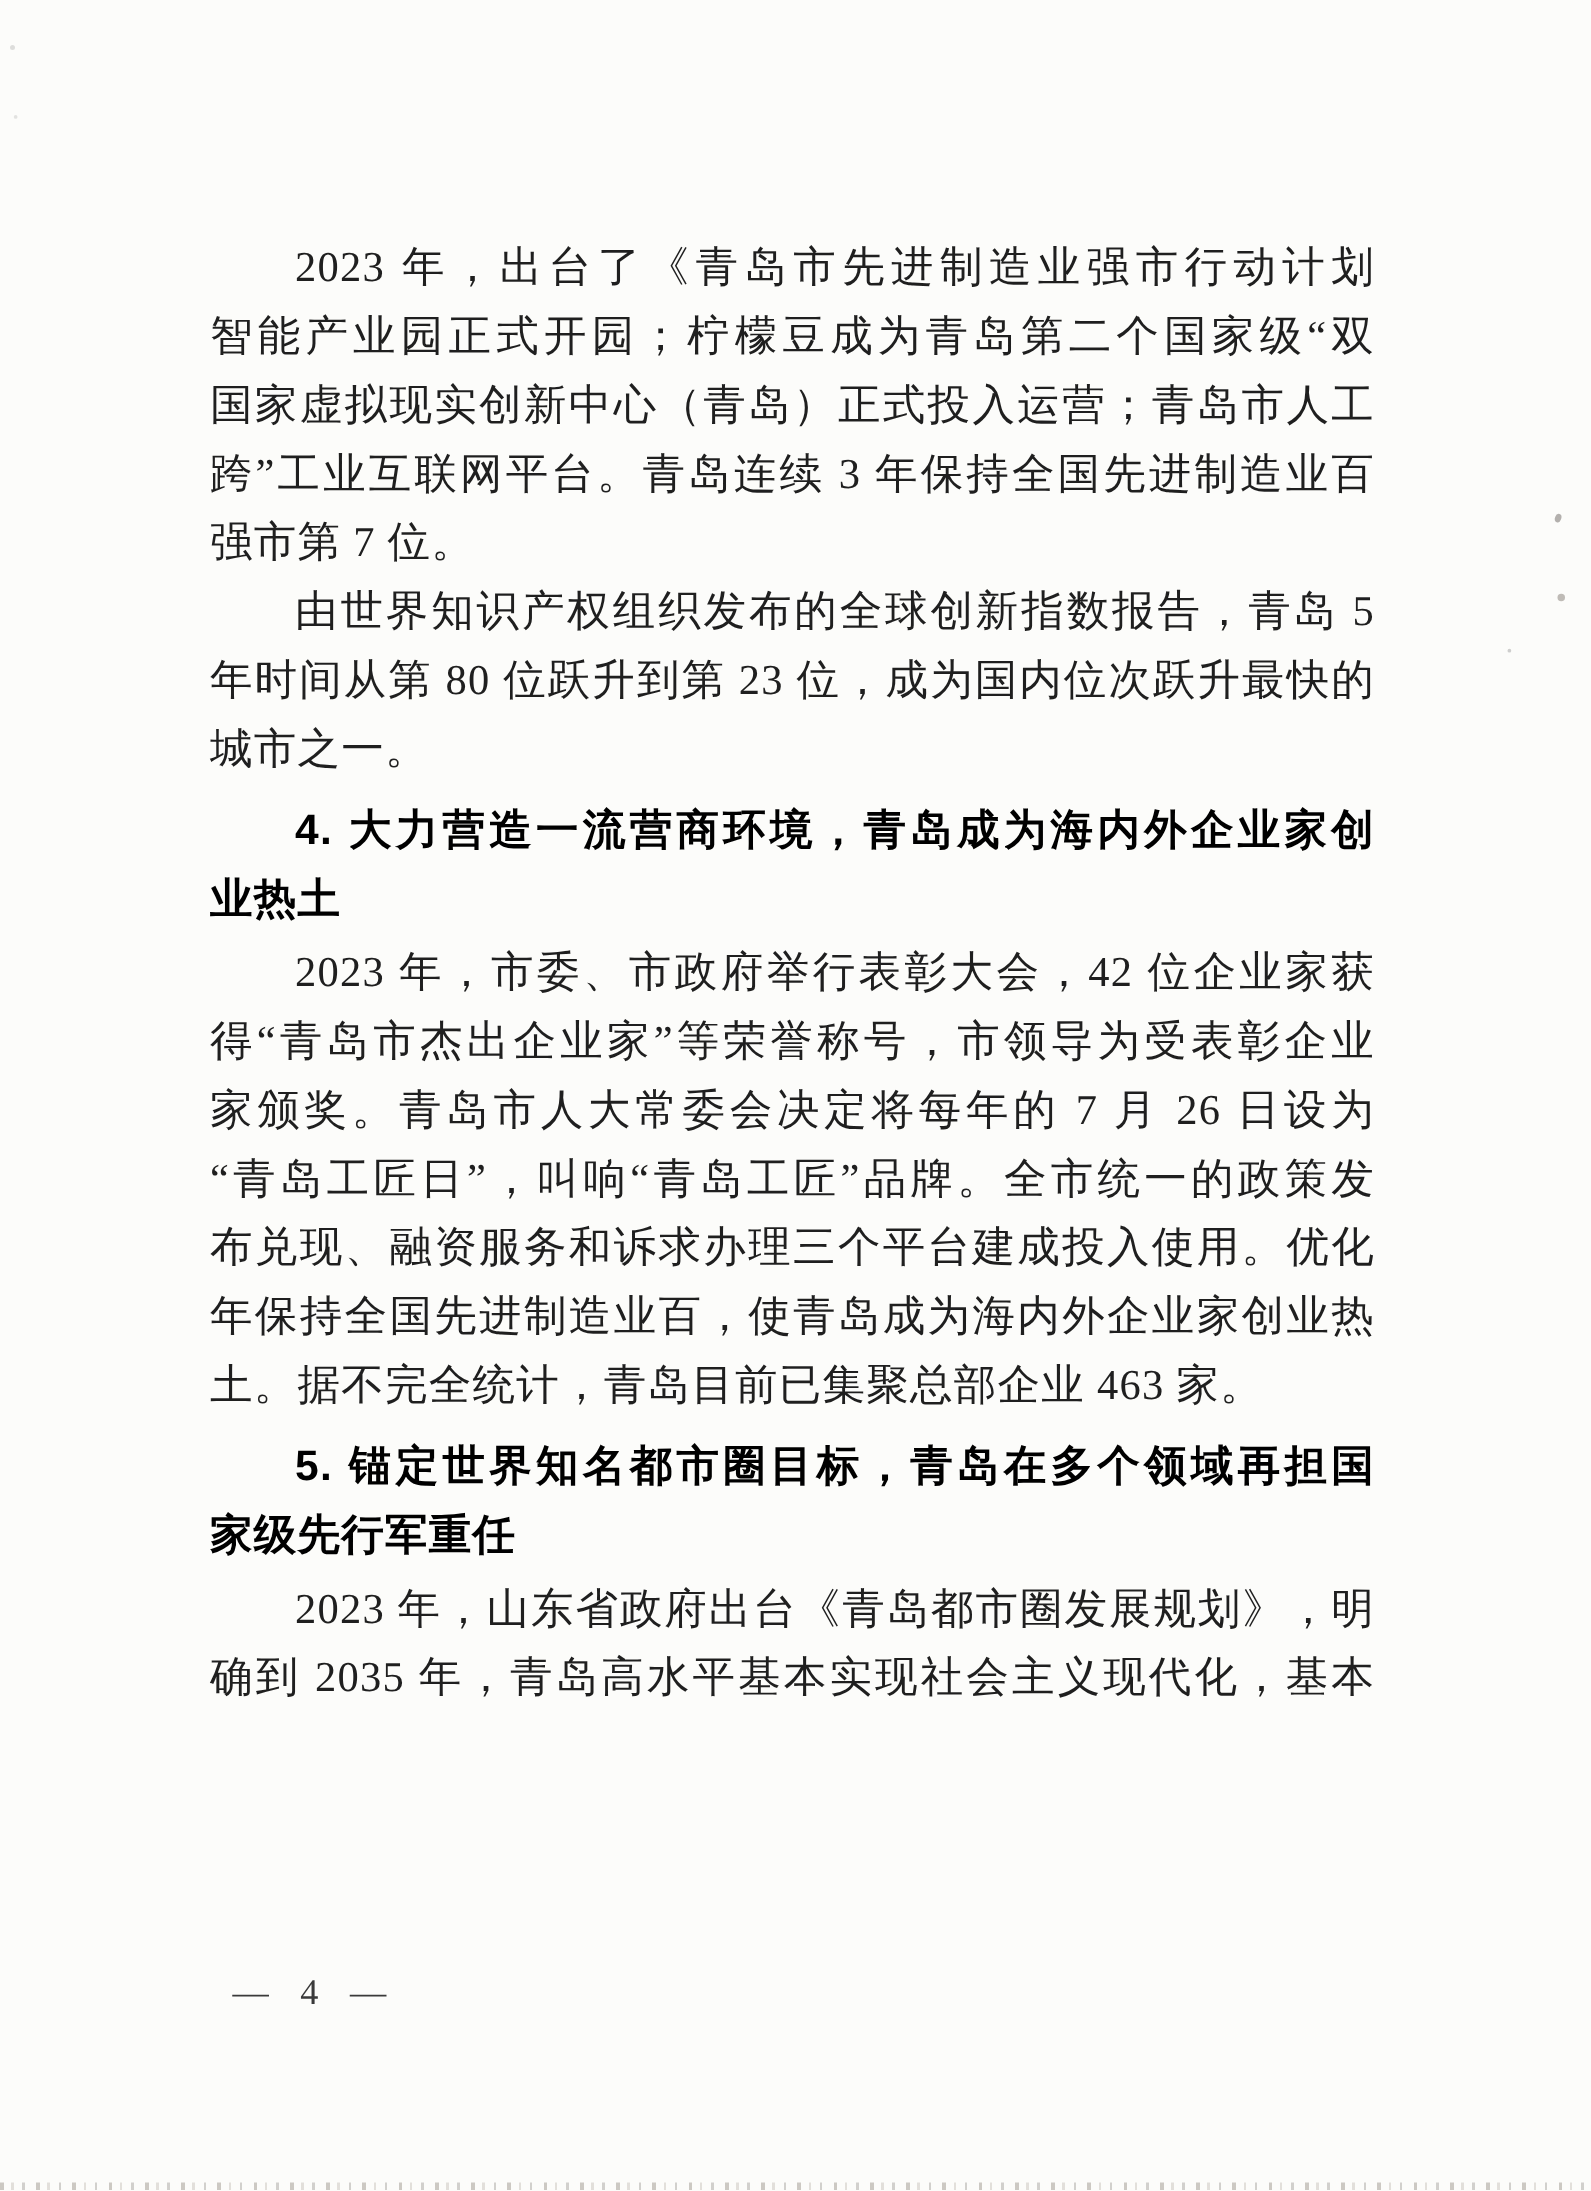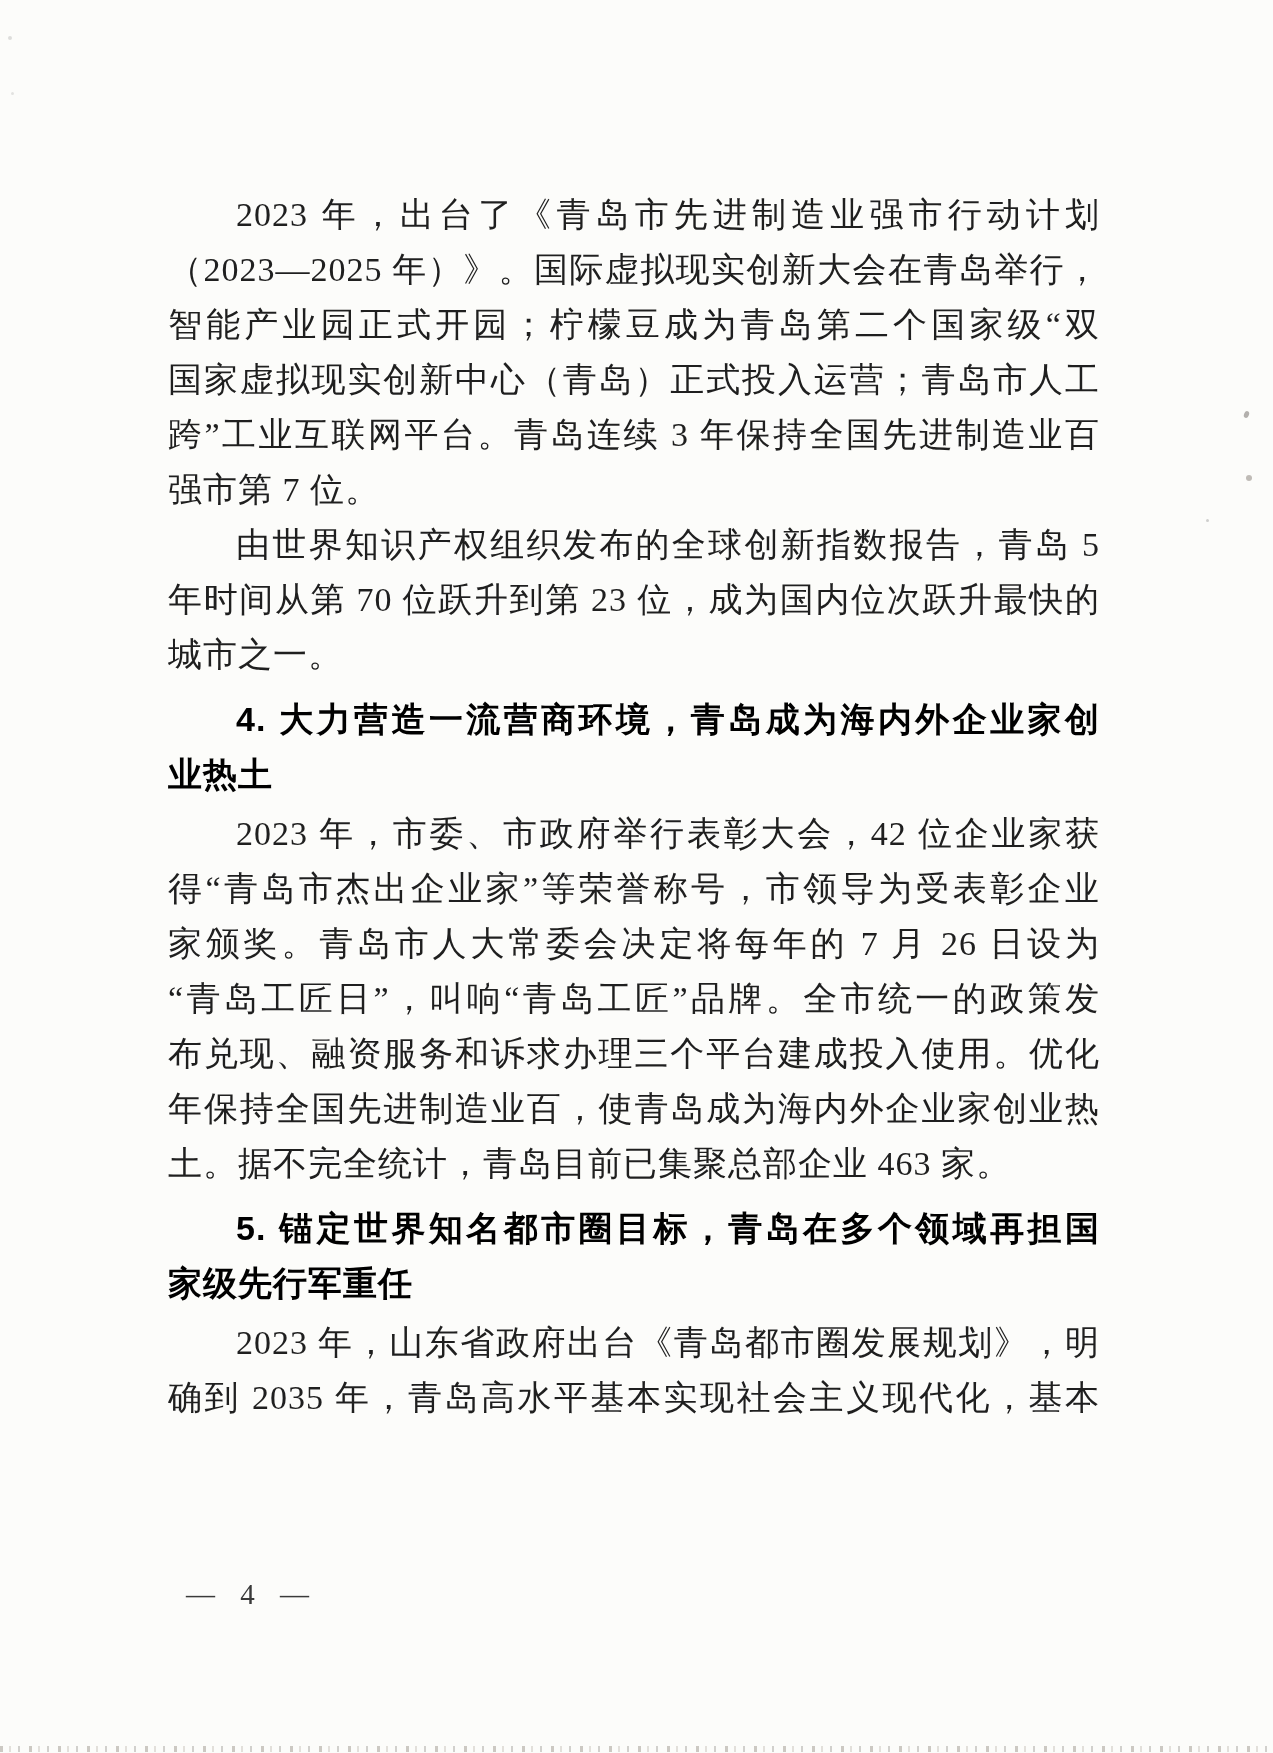--- a/index.html
+++ b/index.html
@@ -83,30 +83,29 @@
 </style>
 </head>
 <body>
 
 <div class="page">
 
   <div class="document-body">
 
     <div class="block">
       <div class="line indent fill">2023 年，出台了《青岛市先进制造业强市行动计划</div>
-      <div class="line fill">（2023—2025 年）》。国际虚拟现实创新大会在青岛举行，</div>
       <div class="line fill">智能产业园正式开园；柠檬豆成为青岛第二个国家级“双</div>
       <div class="line fill">国家虚拟现实创新中心（青岛）正式投入运营；青岛市人工</div>
       <div class="line fill">跨”工业互联网平台。青岛连续 3 年保持全国先进制造业百</div>
       <div class="line">强市第 7 位。</div>
     </div>
 
     <div class="block">
       <div class="line indent fill">由世界知识产权组织发布的全球创新指数报告，青岛 5</div>
-      <div class="line fill">年时间从第 70 位跃升到第 23 位，成为国内位次跃升最快的</div>
+      <div class="line fill">年时间从第 80 位跃升到第 23 位，成为国内位次跃升最快的</div>
       <div class="line">城市之一。</div>
     </div>
 
     <div class="block heading-block">
       <div class="line indent fill">4. 大力营造一流营商环境，青岛成为海内外企业家创</div>
       <div class="line">业热土</div>
     </div>
 
     <div class="block">
       <div class="line indent fill">2023 年，市委、市政府举行表彰大会，42 位企业家获</div>

